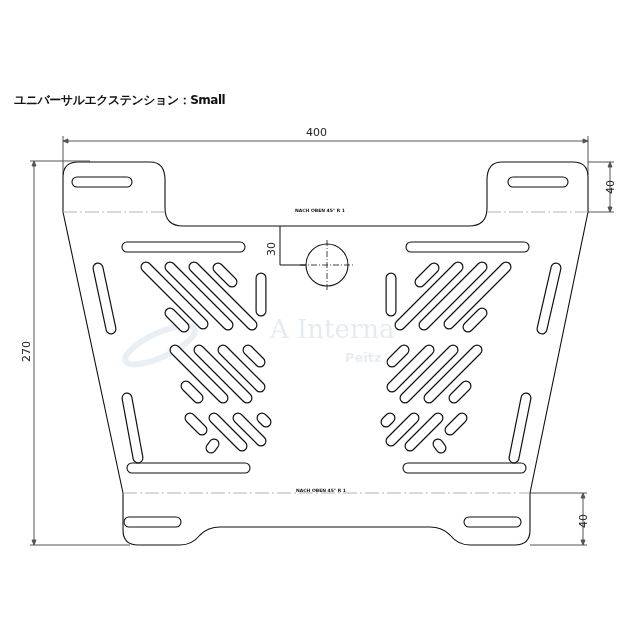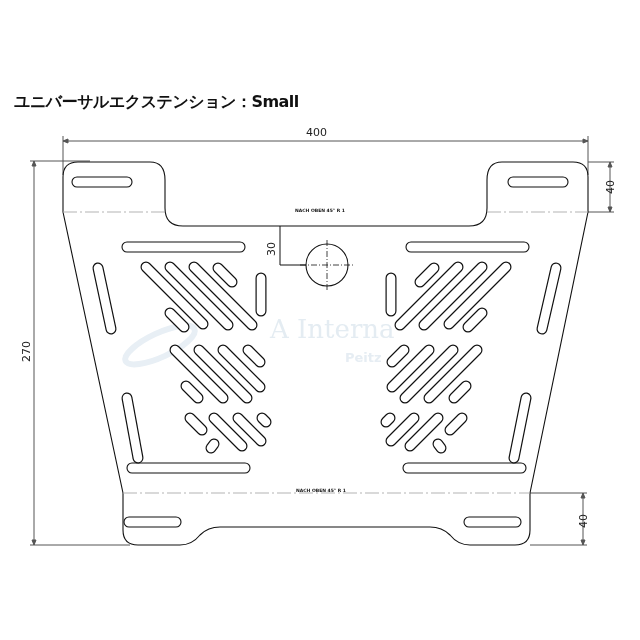--- a/index.html
+++ b/index.html
@@ -1,17 +1,17 @@
 <!DOCTYPE html>
 <html><head>
 <meta charset="utf-8">
 <style>
   html, body { margin: 0; padding: 0; background: #ffffff; }
   body { width: 640px; height: 640px; position: relative; overflow: hidden; font-family: "DejaVu Sans", sans-serif; }
-  .title { position: absolute; left: 14px; top: 92px; font-family: "DejaVu Sans", sans-serif; font-weight: bold; font-size: 16px; color: #111; letter-spacing: -0.5px; white-space: nowrap; }
+  .title { position: absolute; left: 14px; top: 92px; font-family: "DejaVu Sans", sans-serif; font-weight: bold; font-size: 12px; color: #111; letter-spacing: -0.5px; white-space: nowrap; }
   svg { position: absolute; left: 0; top: 0; }
   .dimtext { font-family: "DejaVu Sans", sans-serif; font-size: 11px; fill: #222; }
   .note { font-family: "DejaVu Sans", sans-serif; font-size: 4.5px; font-weight: bold; fill: #111; }
   .wm { font-family: "DejaVu Serif", serif; font-size: 26px; fill: #e4ecf2; }
   .wm2 { font-family: "DejaVu Sans", sans-serif; font-size: 13px; font-weight: bold; fill: #e6edf3; }
 </style>
 </head>
 <body>
 
 <div class="title">ユニバーサルエクステンション：Small</div>

